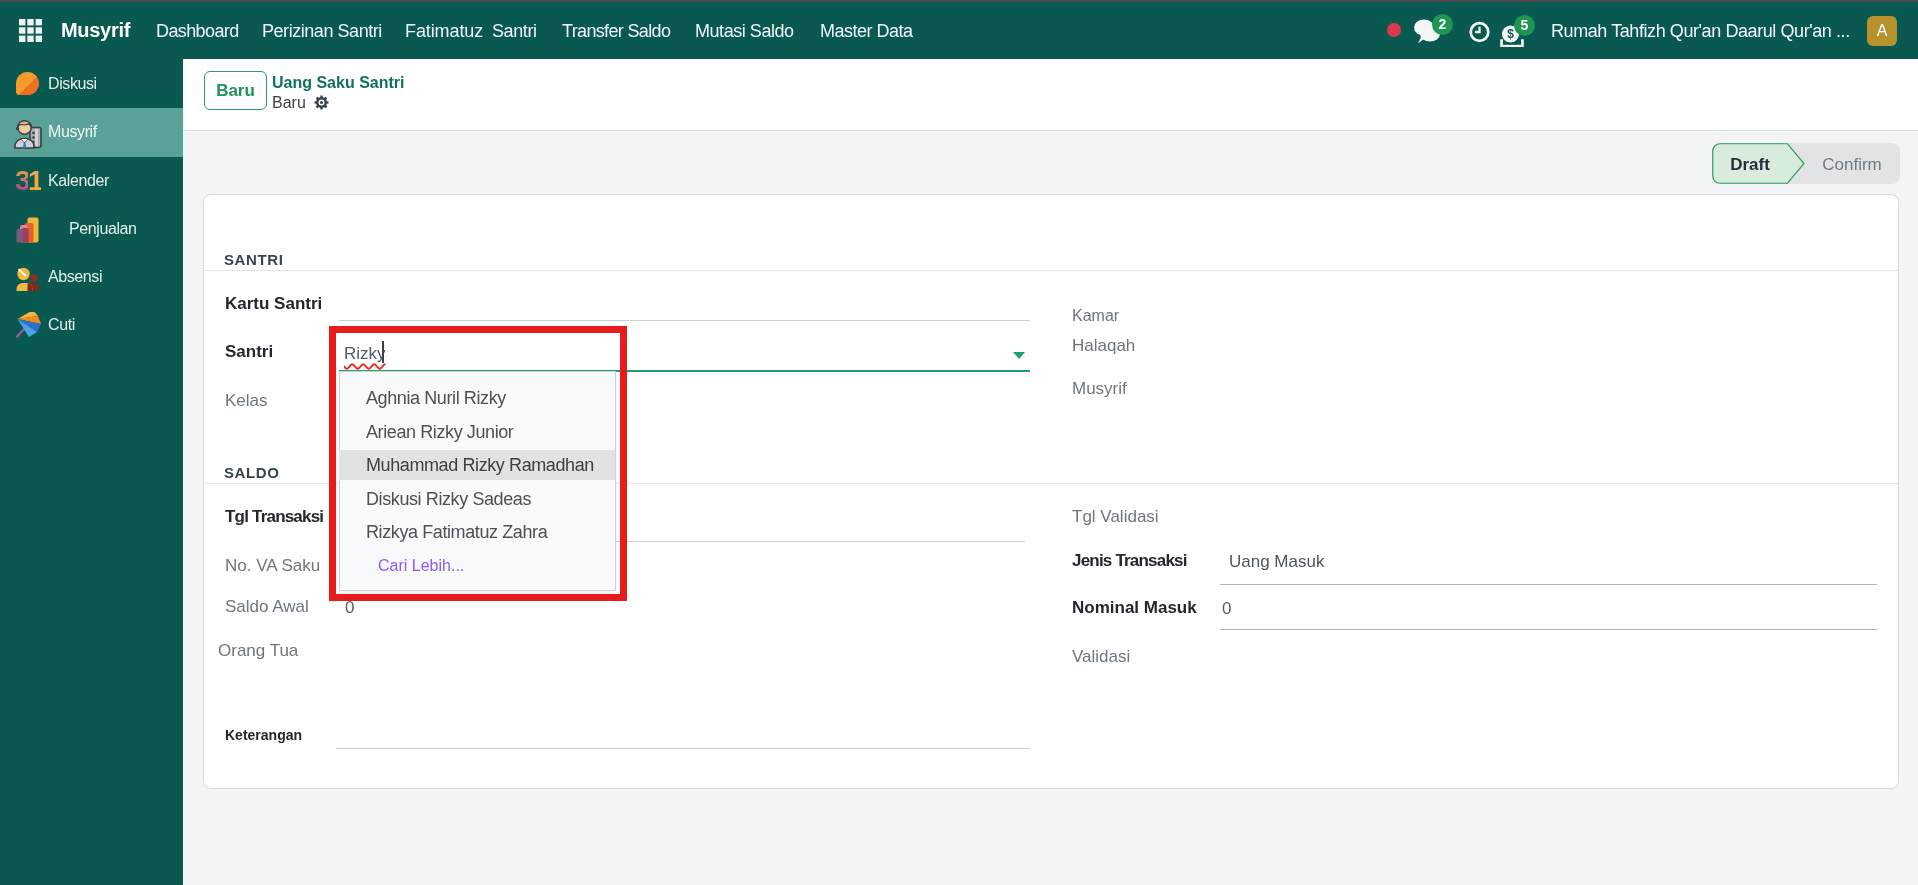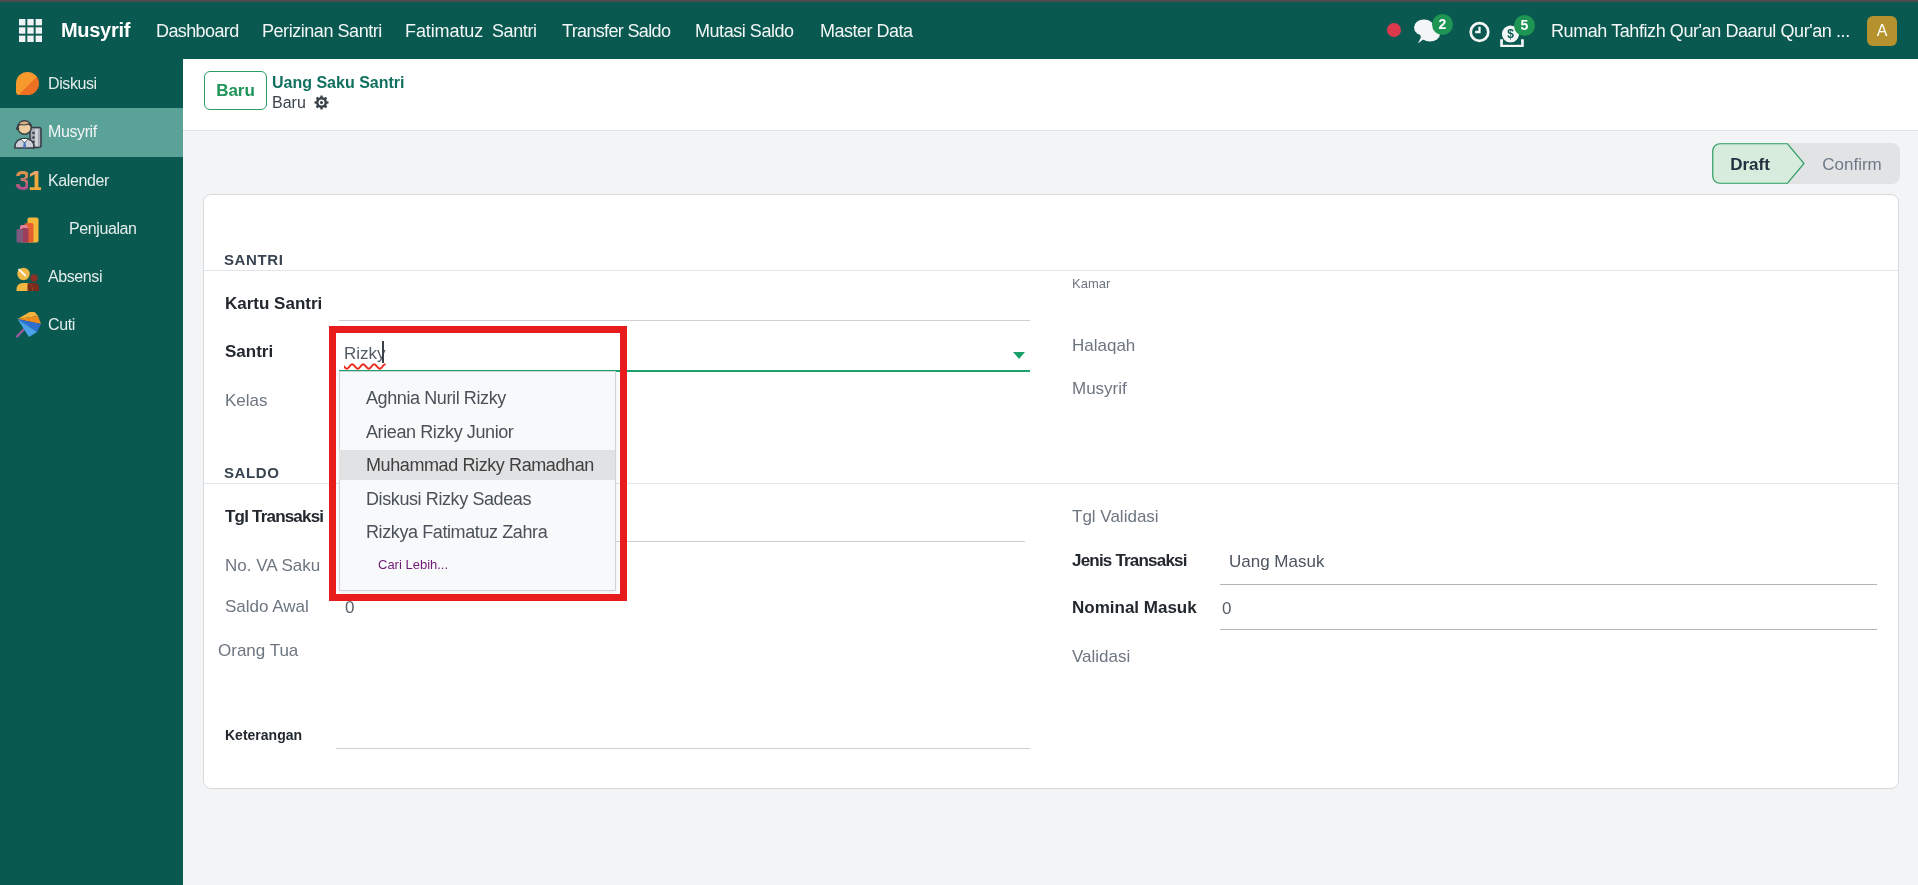--- a/index.html
+++ b/index.html
@@ -151,21 +151,21 @@
 <div class="abs" style="left:339px;top:320px;width:691px;height:1px;background:#cdd0d4;"></div>
 
 <div class="abs" style="left:225px;top:342px;color:#23282e;font-size:17px;font-weight:bold;">Santri</div>
 <div class="abs" style="left:344px;top:344px;color:#525b66;font-size:17px;text-decoration:underline wavy #e8291c 1.5px;text-underline-offset:4px;">Rizky</div>
 <div class="abs" style="left:382px;top:341px;width:2px;height:22px;background:#3a4149;"></div>
 <div class="abs" style="left:1013px;top:352px;width:0;height:0;border-left:6px solid transparent;border-right:6px solid transparent;border-top:7px solid #18a06a;"></div>
 <div class="abs" style="left:339px;top:370px;width:691px;height:2px;background:#1ca36b;"></div>
 
 <div class="abs" style="left:225px;top:391px;color:#6d7680;font-size:17px;">Kelas</div>
 
-<div class="abs" style="left:1072px;top:276px;color:#6d7680;font-size:13px;text-align:right;">Kamar</div>
+<div class="abs" style="left:1072px;top:307px;color:#6d7680;font-size:16px;text-align:right;">Kamar</div>
 <div class="abs" style="left:1072px;top:336px;color:#6d7680;font-size:17px;">Halaqah</div>
 <div class="abs" style="left:1072px;top:379px;color:#6d7680;font-size:17px;">Musyrif</div>
 
 <div class="abs" style="left:224px;top:464px;color:#394452;font-size:15px;font-weight:bold;letter-spacing:0.6px;">SALDO</div>
 <div class="abs" style="left:204px;top:483px;width:1694px;height:1px;background:#e3e6e9;"></div>
 
 <div class="abs" style="left:225px;top:507px;color:#23282e;font-size:17px;font-weight:bold;letter-spacing:-0.8px;">Tgl Transaksi</div>
 <div class="abs" style="left:339px;top:541px;width:686px;height:1px;background:#cdd0d4;"></div>
 
 <div class="abs" style="left:225px;top:556px;color:#6d7680;font-size:17px;">No. VA Saku</div>
@@ -184,15 +184,15 @@
 <div class="abs" style="left:1220px;top:629px;width:657px;height:1px;background:#b0b5bb;"></div>
 <div class="abs" style="left:1072px;top:647px;color:#6d7680;font-size:17px;">Validasi</div>
 
 <div class="abs" style="left:339px;top:371px;width:277px;height:220px;background:#f8f9fa;border:1px solid #cfd3d7;box-shadow:0 3px 8px rgba(0,0,0,0.08);"></div>
 <div class="abs" style="left:339px;top:450px;width:276px;height:30px;background:#e1e2e4;"></div>
 <div class="abs" style="left:366px;top:388px;color:#4a5158;font-size:18px;letter-spacing:-0.4px;">Aghnia Nuril Rizky</div>
 <div class="abs" style="left:366px;top:422px;color:#4a5158;font-size:18px;letter-spacing:-0.4px;">Ariean Rizky Junior</div>
 <div class="abs" style="left:366px;top:455px;color:#404040;font-size:18px;letter-spacing:-0.4px;">Muhammad Rizky Ramadhan</div>
 <div class="abs" style="left:366px;top:489px;color:#4a5158;font-size:18px;letter-spacing:-0.4px;">Diskusi Rizky Sadeas</div>
 <div class="abs" style="left:366px;top:522px;color:#4a5158;font-size:18px;letter-spacing:-0.4px;">Rizkya Fatimatuz Zahra</div>
-<div class="abs" style="left:378px;top:557px;color:#701a75;font-size:13px;">Cari Lebih...</div>
+<div class="abs" style="left:378px;top:557px;color:#8b5cf6;font-size:16px;">Cari Lebih...</div>
 
 <div class="abs" style="left:329px;top:326px;width:298px;height:275px;border:7px solid #e81c1c;"></div>
 
 </body></html>

